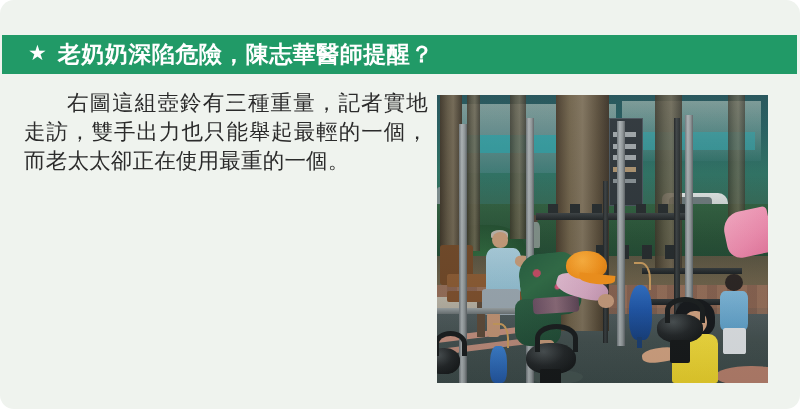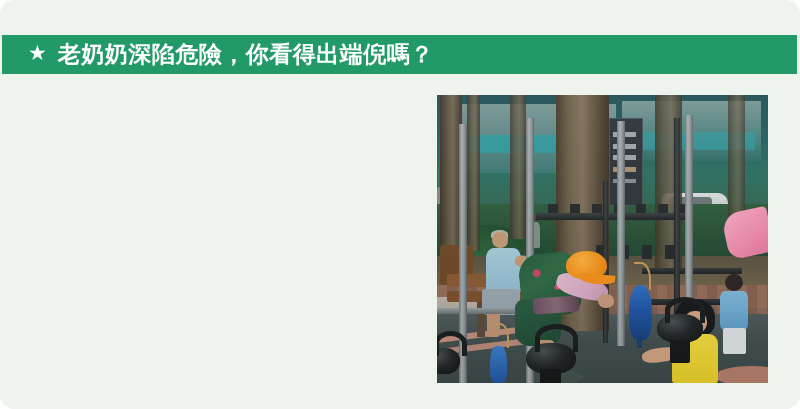--- a/index.html
+++ b/index.html
@@ -457,24 +457,25 @@
     pointer-events: none;
   }
 </style>
 </head>
 <body>
 
 <div class="page">
 
   <div class="header-bar">
     <span class="star-icon">★</span>
-    <span class="header-title">老奶奶深陷危險，你看得出端倪嗎？</span>
+    <span class="header-title">老奶奶深陷危險，陳志華醫師提醒？</span>
   </div>
 
   <div class="article-body">
+    <p class="article-paragraph">右圖這組壺鈴有三種重量，記者實地走訪，雙手出力也只能舉起最輕的一個，而老太太卻正在使用最重的一個。</p>
   </div>
 
   <div class="photo-frame">
     <div class="photo-canvas">
 
       <div class="bg-sky"></div>
       <div class="bg-building"></div>
       <div class="bg-building2"></div>
       <div class="bg-shop-band"></div>
       <div class="bg-shop-band2"></div>

